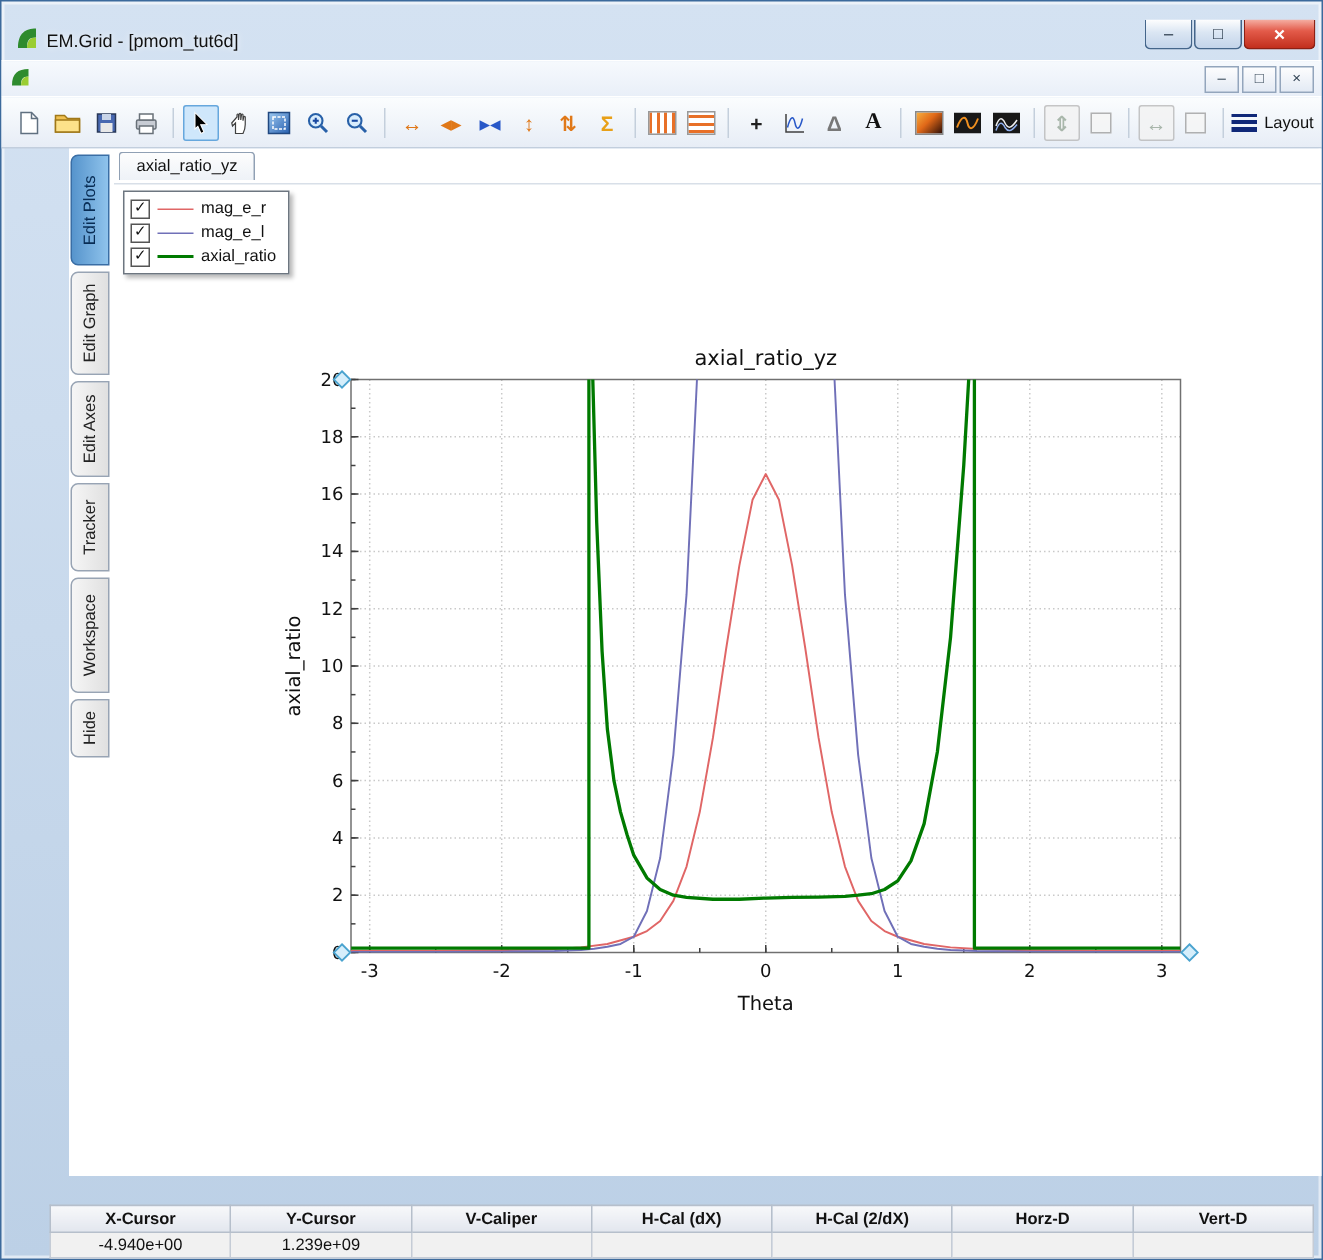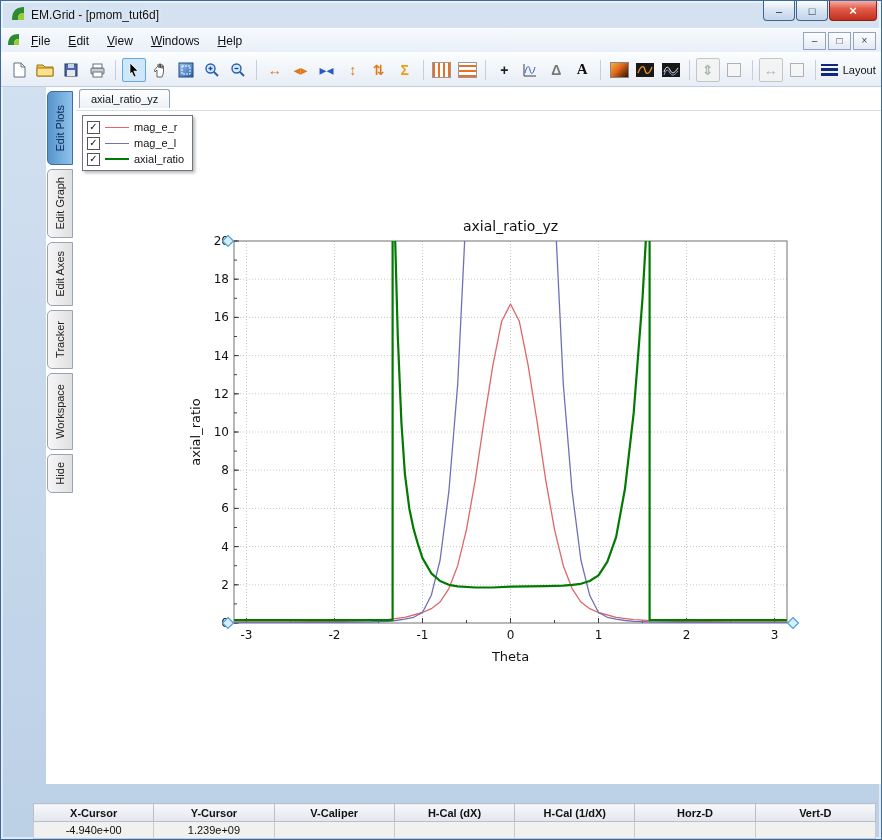--- a/index.html
+++ b/index.html
@@ -1,19 +1,19 @@
 <!DOCTYPE html>
 <html><head>
 <meta charset="utf-8">
 <style>
   html,body{margin:0;padding:0;background:#fff;font-family:"Liberation Sans","DejaVu Sans",sans-serif;}
   .window{width:880px;height:838px;border:1px solid #3c6a9c;background:linear-gradient(#d4e2f2,#bcd0e6);
           box-shadow:inset 0 0 0 2px rgba(255,255,255,.55);display:flex;flex-direction:column;}
   
-  .titlebar{height:27px;display:flex;align-items:center;padding:0 4px 0 8px;font-size:12px;color:#111;}
+  .titlebar{height:27px;display:flex;align-items:center;padding:12px 4px 0 8px;font-size:12px;color:#111;}
   .title-text{margin-left:6px;text-shadow:0 0 5px #fff;}
   .win-buttons{margin-left:auto;display:flex;align-items:flex-start;height:100%;}
   .win-btn{width:30px;height:19px;border:1px solid #44658a;border-top:none;
            background:linear-gradient(#fefefe,#dbe6f3 45%,#c3d4ea);
            border-radius:0 0 4px 4px;display:flex;align-items:center;justify-content:center;
            font-size:11px;color:#123;margin-left:1px;}
   .win-btn.close{width:46px;background:linear-gradient(#f5b0a4,#e35b4a 40%,#c22f1d);
            color:#fff;font-weight:bold;border-color:#8c2014;font-size:13px;}
   
   .menubar{height:23px;background:linear-gradient(#f6f9fd,#e9eff8);border-top:1px solid #fff;
@@ -93,21 +93,20 @@
     </span>
   </div>
 
   <div class="menubar">
     <span class="applogo">
       <svg width="14" height="14">
           <path d="M2 13 C2 5 6 2 13 2 L13 7 C9 7 8 9 8 13 Z" fill="#2e8b2e"></path>
           <path d="M8 13 C8 9 10 7 13 7 L13 13 Z" fill="#9acd32"></path>
         </svg>
     </span>
-    <span id="menu-items"><span class="menu-item"><u>F</u>ile</span><span class="menu-item"><u>E</u>dit</span><span class="menu-item"><u>V</u>iew</span><span class="menu-item"><u>W</u>indows</span><span class="menu-item"><u>H</u>elp</span></span>
     <span class="mdi-buttons">
       <span class="mdi-btn">–</span>
       <span class="mdi-btn">□</span>
       <span class="mdi-btn">×</span>
     </span>
   </div>
 
   <div class="toolbar" id="toolbar">
       <span class="tool">
         <svg width="16" height="16">
@@ -408,21 +407,21 @@
   </div>
 
   <div class="table-wrap">
     <table>
       <thead>
           <tr id="tbl-head">
             <th>X-Cursor</th>
             <th>Y-Cursor</th>
             <th>V-Caliper</th>
             <th>H-Cal (dX)</th>
-            <th>H-Cal (1/dX)</th>
+            <th>H-Cal (2/dX)</th>
             <th>Horz-D</th>
             <th>Vert-D</th>
           </tr>
         </thead>
       <tbody>
           <tr id="tbl-vals">
             <td>-4.940e+00</td>
             <td>1.239e+09</td>
             <td></td>
             <td></td>

